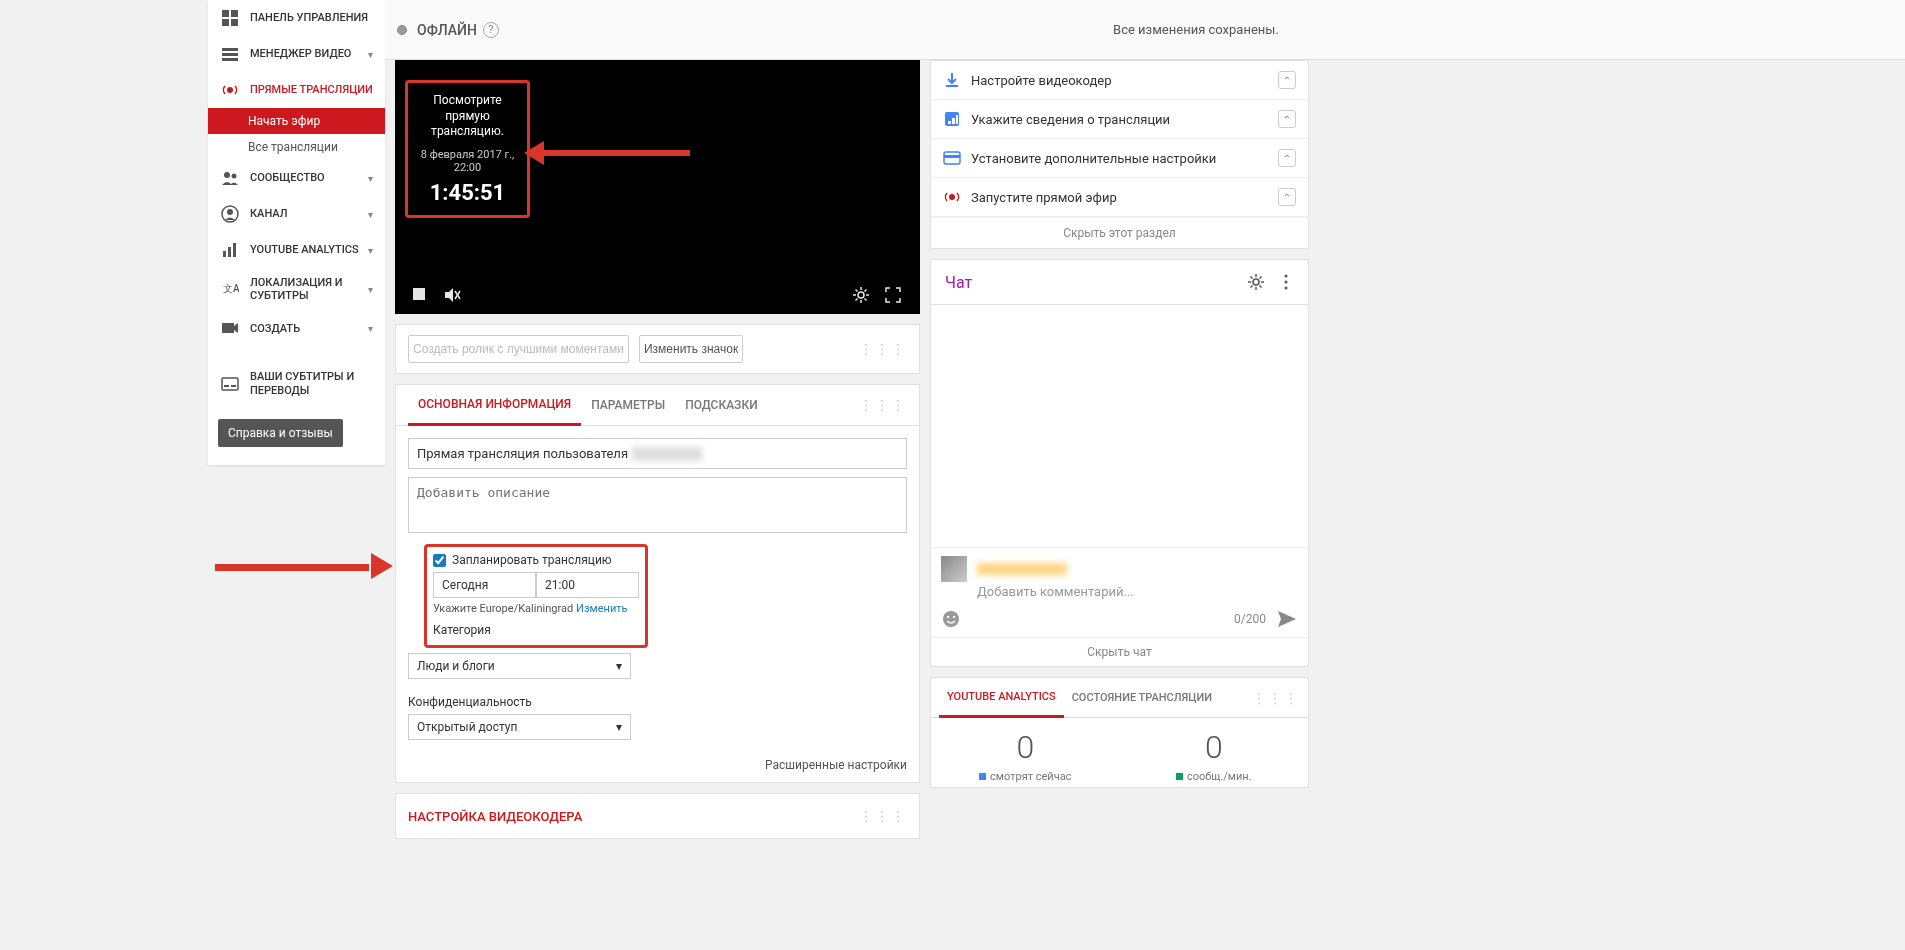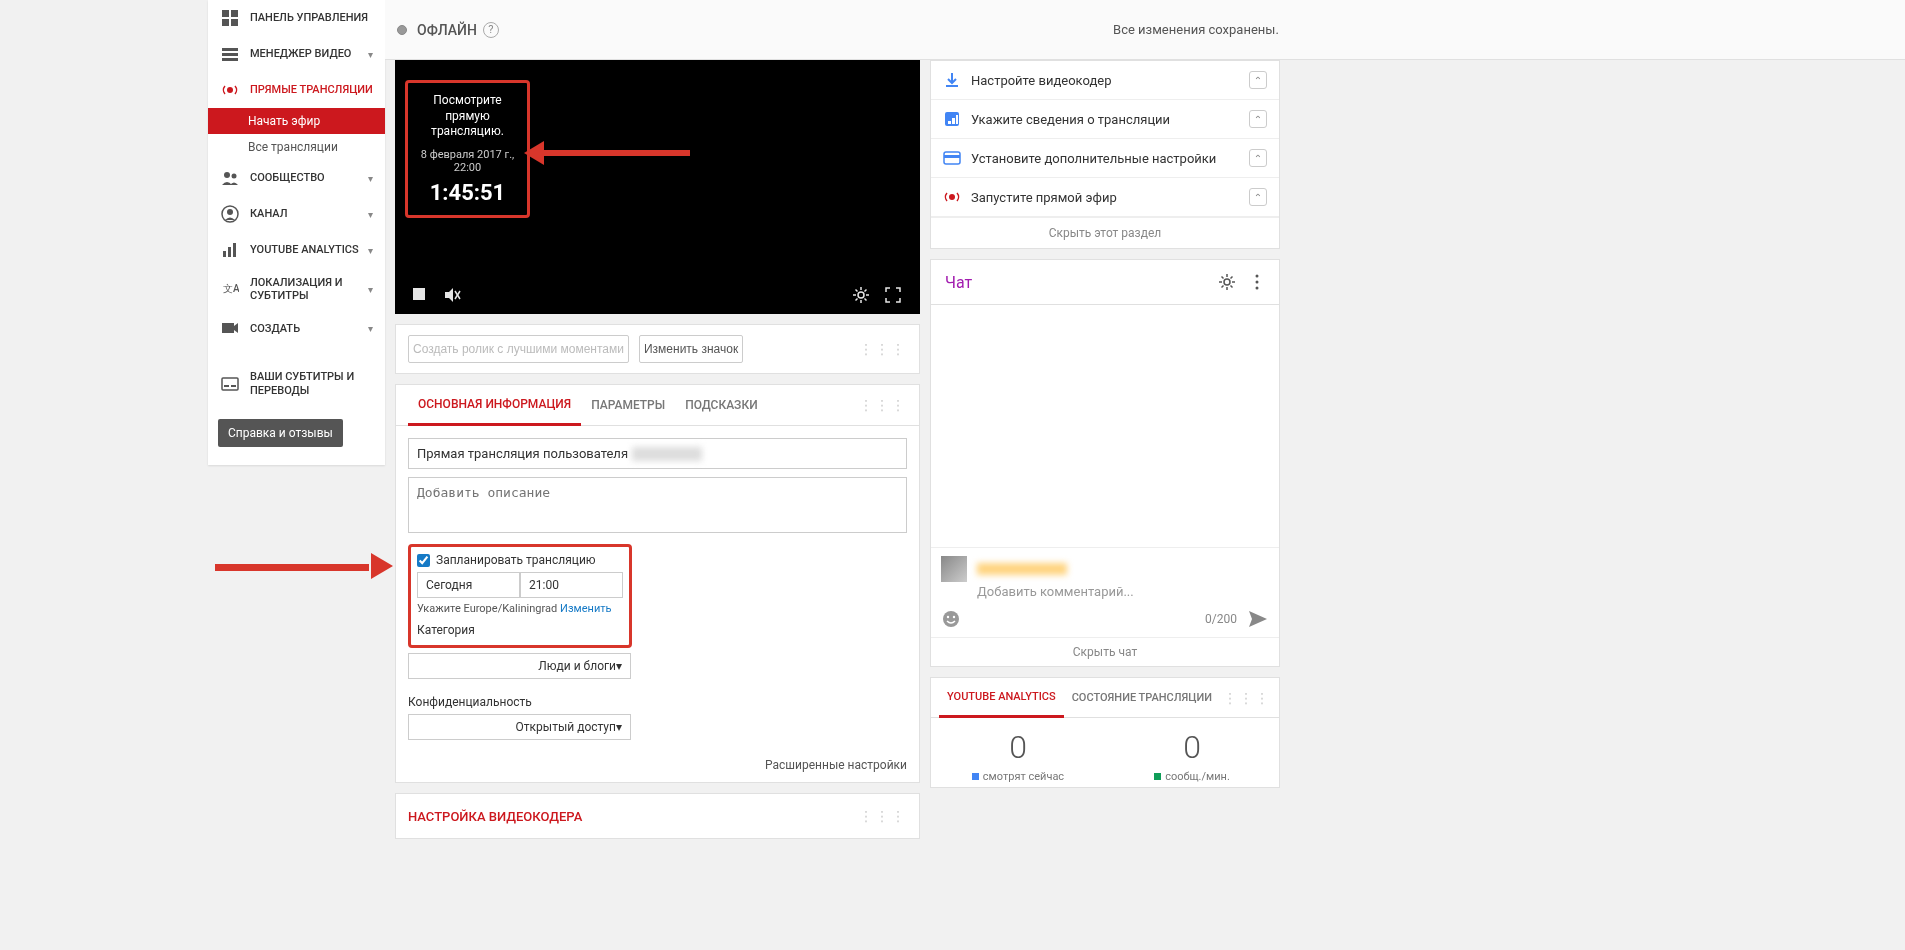--- a/index.html
+++ b/index.html
@@ -11,21 +11,21 @@
 .sb-item .icon { width: 20px; height: 20px; margin-right: 10px; flex-shrink: 0; display: flex; align-items: center; justify-content: center; }
 .sb-item .label { flex: 1; line-height: 1.2; font-size: 11px; }
 .sb-item .chev { color: #888; font-size: 10px; }
 .sb-item.active { color: #cc181e; }
 .sb-sub { background: #cc181e; color: #fff; padding: 6px 12px 6px 40px; font-size: 12px; cursor: pointer; }
 .sb-sub2 { padding: 6px 12px 6px 40px; font-size: 12px; color: #555; cursor: pointer; }
 .sb-help { margin: 14px 10px; background: #555; color: #fff; padding: 7px 10px; font-size: 12px; border-radius: 2px; cursor: pointer; display: inline-block; }
 
 .main { flex: 1; display: flex; gap: 10px; padding: 0 0 10px 10px; }
 .left-col { width: 525px; }
-.right-col { width: 350px; }
+.right-col { width: 379px; }
 
 .header-bar { display: flex; align-items: center; padding: 0 12px; background: #fafafa; border-bottom: 1px solid #e0e0e0; height: 60px; }
 .status-dot { width: 10px; height: 10px; border-radius: 50%; background: #999; border: 1px solid #888; margin-right: 10px; }
 .status-text { font-weight: 500; color: #555; font-size: 14px; }
 .help-q { width: 16px; height: 16px; border-radius: 50%; border: 1px solid #aaa; color: #888; font-size: 11px; display: inline-flex; align-items: center; justify-content: center; margin-left: 6px; }
 .saved-text { flex: 1; text-align: center; color: #555; font-size: 13px; }
 
 .player { background: #000; width: 525px; height: 254px; position: relative; }
 .player-overlay { position: absolute; top: 20px; left: 10px; width: 125px; border: 3px solid #d8362b; border-radius: 4px; padding: 10px 6px; text-align: center; color: #fff; }
 .player-overlay .t1 { font-size: 12px; line-height: 1.3; }
@@ -45,29 +45,29 @@
 .drag-handle { color: #ccc; letter-spacing: 2px; font-size: 14px; cursor: move; }
 
 .tabs { display: flex; border-bottom: 1px solid #e0e0e0; padding: 0 12px; align-items: center; }
 .tab { padding: 12px 10px; font-size: 12px; font-weight: 500; color: #777; cursor: pointer; text-transform: uppercase; }
 .tab.active { color: #cc181e; border-bottom: 3px solid #cc181e; margin-bottom: -1px; }
 .tabs .drag-handle { margin-left: auto; }
 
 .form-section { padding: 12px; }
 .input-text { width: 100%; border: 1px solid #ccc; padding: 7px 8px; font-size: 13px; margin-bottom: 8px; }
 .textarea { width: 100%; border: 1px solid #ccc; padding: 7px 8px; font-size: 13px; height: 56px; resize: none; }
-.schedule-box { border: 3px solid #d8362b; border-radius: 4px; padding: 6px 6px 8px 6px; margin-top: 8px; width: 224px; position: relative; }
+.schedule-box { border: 3px solid #d8362b; border-radius: 4px; padding: 6px 6px 8px 6px; margin-top: 8px; width: 224px; position: relative; margin-left: 16px; }
 .check-row { display: flex; align-items: center; font-size: 12px; color: #333; }
 .check-row input { margin-right: 6px; accent-color: #167ac6; }
 .date-time { display: flex; margin-top: 5px; }
 .date-time .sel { border: 1px solid #ccc; padding: 5px 8px; font-size: 12px; width: 108px; background: #fff; }
 .tz { font-size: 11px; color: #555; margin-top: 4px; }
 .tz a { color: #167ac6; text-decoration: none; margin-left: 3px;}
 .field-label { font-size: 12px; font-weight: normal; color: #333; margin-top: 8px; }
-.select { width: 223px; border: 1px solid #ccc; padding: 5px 8px; font-size: 12px; background: #fff; display: flex; justify-content: flex-end; align-items: center; margin-top: 5px; cursor: pointer; }
+.select { width: 223px; border: 1px solid #ccc; padding: 5px 8px; font-size: 12px; background: #fff; display: flex; justify-content: space-between; align-items: center; margin-top: 5px; cursor: pointer; }
 .adv-link { text-align: right; font-size: 12px; color: #555; padding: 6px 12px 10px; }
 .section-header { padding: 14px 12px; font-size: 13px; color: #cc181e; font-weight: 500; display: flex; align-items: center; text-transform: uppercase; }
 .section-header .drag-handle { margin-left: auto; }
 
 .arrow2 { position: absolute; top: 556px; left: 215px; width: 172px; height: 20px; }
 .arrow2 .line { position: absolute; top: 8px; left: 0; right: 18px; height: 7px; background: #d8362b; }
 .arrow2 .head { position: absolute; right: -6px; top: -3px; width: 0; height: 0; border-top: 13px solid transparent; border-bottom: 13px solid transparent; border-left: 22px solid #d8362b; }
 
 .checklist .cl-item { display: flex; align-items: center; padding: 10px 12px; border-bottom: 1px solid #eee; font-size: 13px; }
 .checklist .cl-item:last-child { border-bottom: none; }

